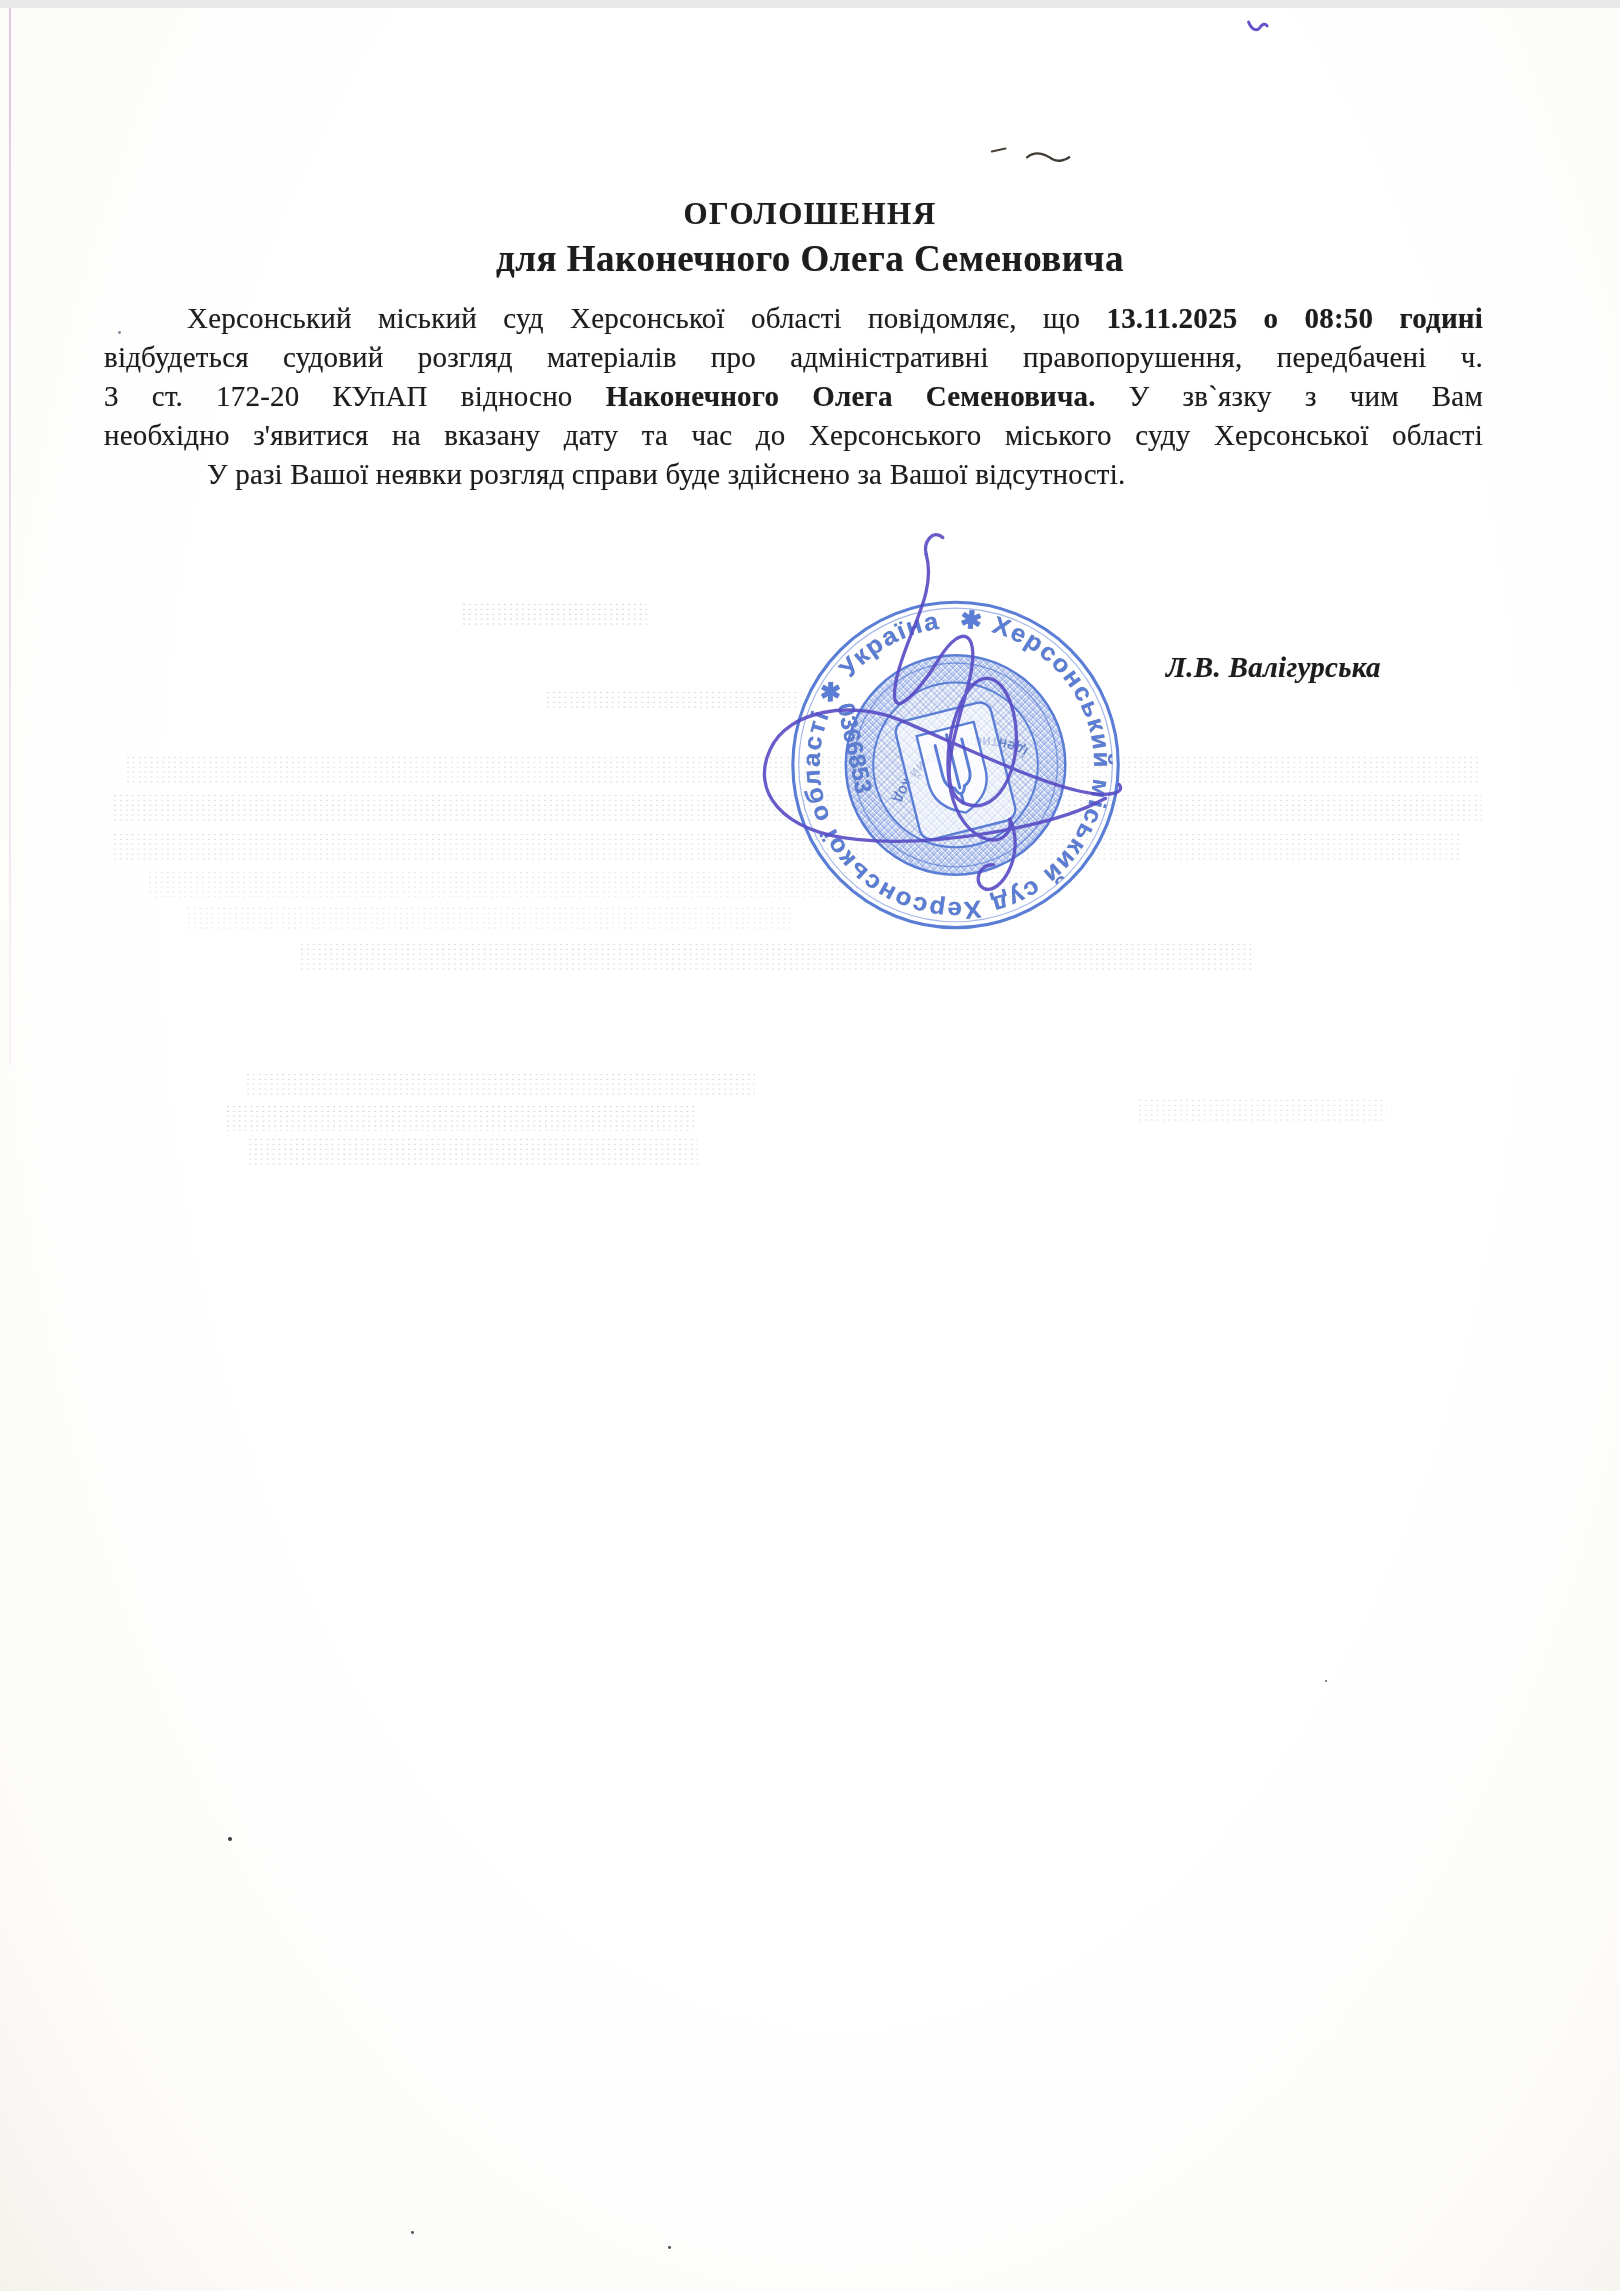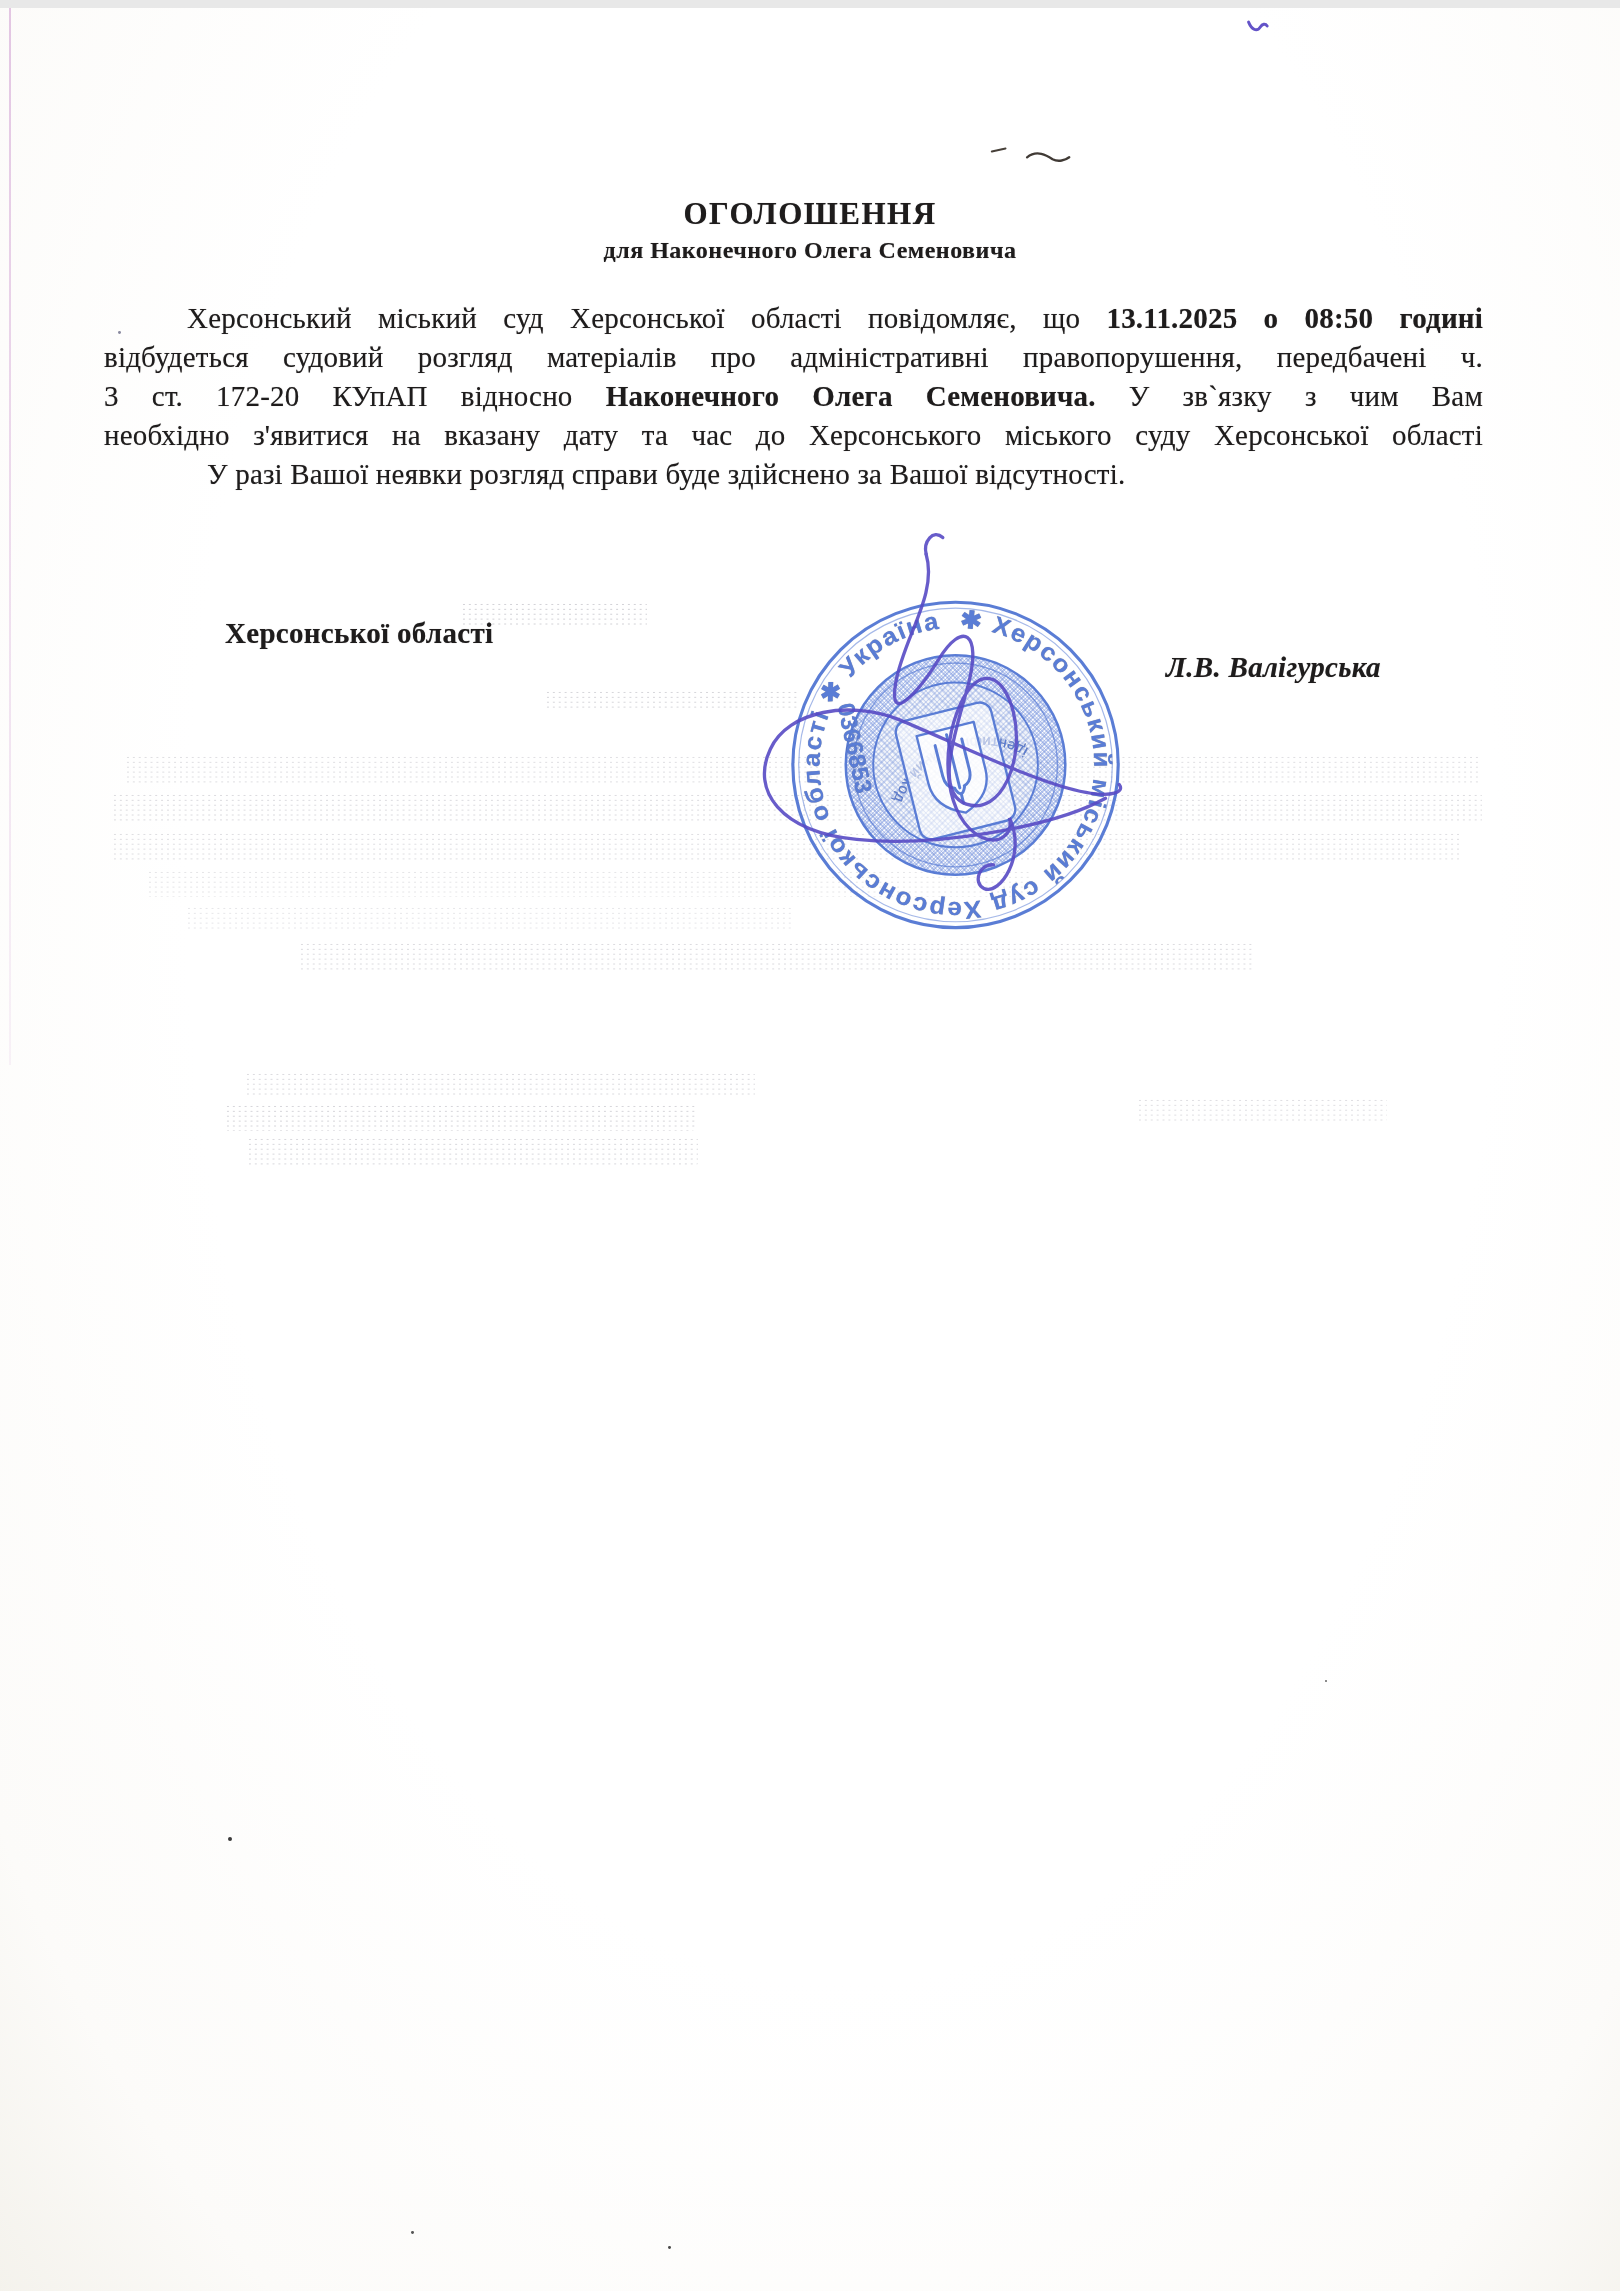--- a/index.html
+++ b/index.html
@@ -10,21 +10,21 @@
     font-family:"Liberation Serif","DejaVu Serif",serif;
     color:#1e1c1c;
     text-shadow:0 0 0.7px rgba(35,32,32,.5);
   }
   .title{
     position:absolute;top:188px;left:0;width:100%;text-align:center;
     font-weight:bold;font-size:31px;letter-spacing:1.5px;
   }
   .subtitle{
     position:absolute;top:229px;left:0;width:100%;text-align:center;
-    font-weight:bold;font-size:24px;letter-spacing:0.5px;
+    font-weight:bold;font-size:37px;letter-spacing:0.5px;
   }
   .body-text{
     position:absolute;top:291px;left:104px;width:1379px;
     font-size:29px;line-height:39px;letter-spacing:0.2px;
   }
   .line{min-height:39px;}
   .just{text-align:justify;text-align-last:justify;font-family:Liberation Serif, serif;-moz-text-align-last:justify;}
   .sig{position:absolute;font-weight:bold;font-size:29px;line-height:40px;letter-spacing:0.3px;}
   #sig-left{top:605px;left:225px;}
   #sig-name{top:639px;left:1166px;font-style:italic;}
@@ -53,21 +53,20 @@
 
   <div class="body-text" id="body-text">
       <div class="line just" style="text-indent: 83px;"><span>Херсонський міський суд Херсонської області повідомляє, що </span><b>13.11.2025 о 08:50 годині</b></div>
       <div class="line just"><span>відбудеться судовий розгляд матеріалів про адміністративні правопорушення, передбачені ч.</span></div>
       <div class="line just"><span>3 ст. 172-20 КУпАП відносно </span><b>Наконечного Олега Семеновича.</b><span> У зв`язку з чим Вам</span></div>
       <div class="line just"><span>необхідно з'явитися на вказану дату та час до Херсонського міського суду Херсонської області</span></div>
       <div class="line" style="text-indent: 103px;"><span>У разі Вашої неявки розгляд справи буде здійснено за Вашої відсутності.</span></div>
     </div>
 
   <div class="sig" id="sig-left">
-    <div>Херсонської області</div>
   </div>
   <div class="sig" id="sig-name">Л.В. Валігурська</div>
 
   <div id="ghosts">
       <div class="ghost" style="left: 125px; top: 747px; width: 1355px; height: 31px; opacity: 0.2;"></div>
       <div class="ghost" style="left: 112px; top: 785px; width: 1370px; height: 31px; opacity: 0.22;"></div>
       <div class="ghost" style="left: 112px; top: 824px; width: 1348px; height: 29px; opacity: 0.2;"></div>
       <div class="ghost" style="left: 147px; top: 862px; width: 882px; height: 27.4px; opacity: 0.16;"></div>
       <div class="ghost" style="left: 186px; top: 898px; width: 608px; height: 25.5px; opacity: 0.15;"></div>
       <div class="ghost" style="left: 299px; top: 934px; width: 956px; height: 29px; opacity: 0.22;"></div>

